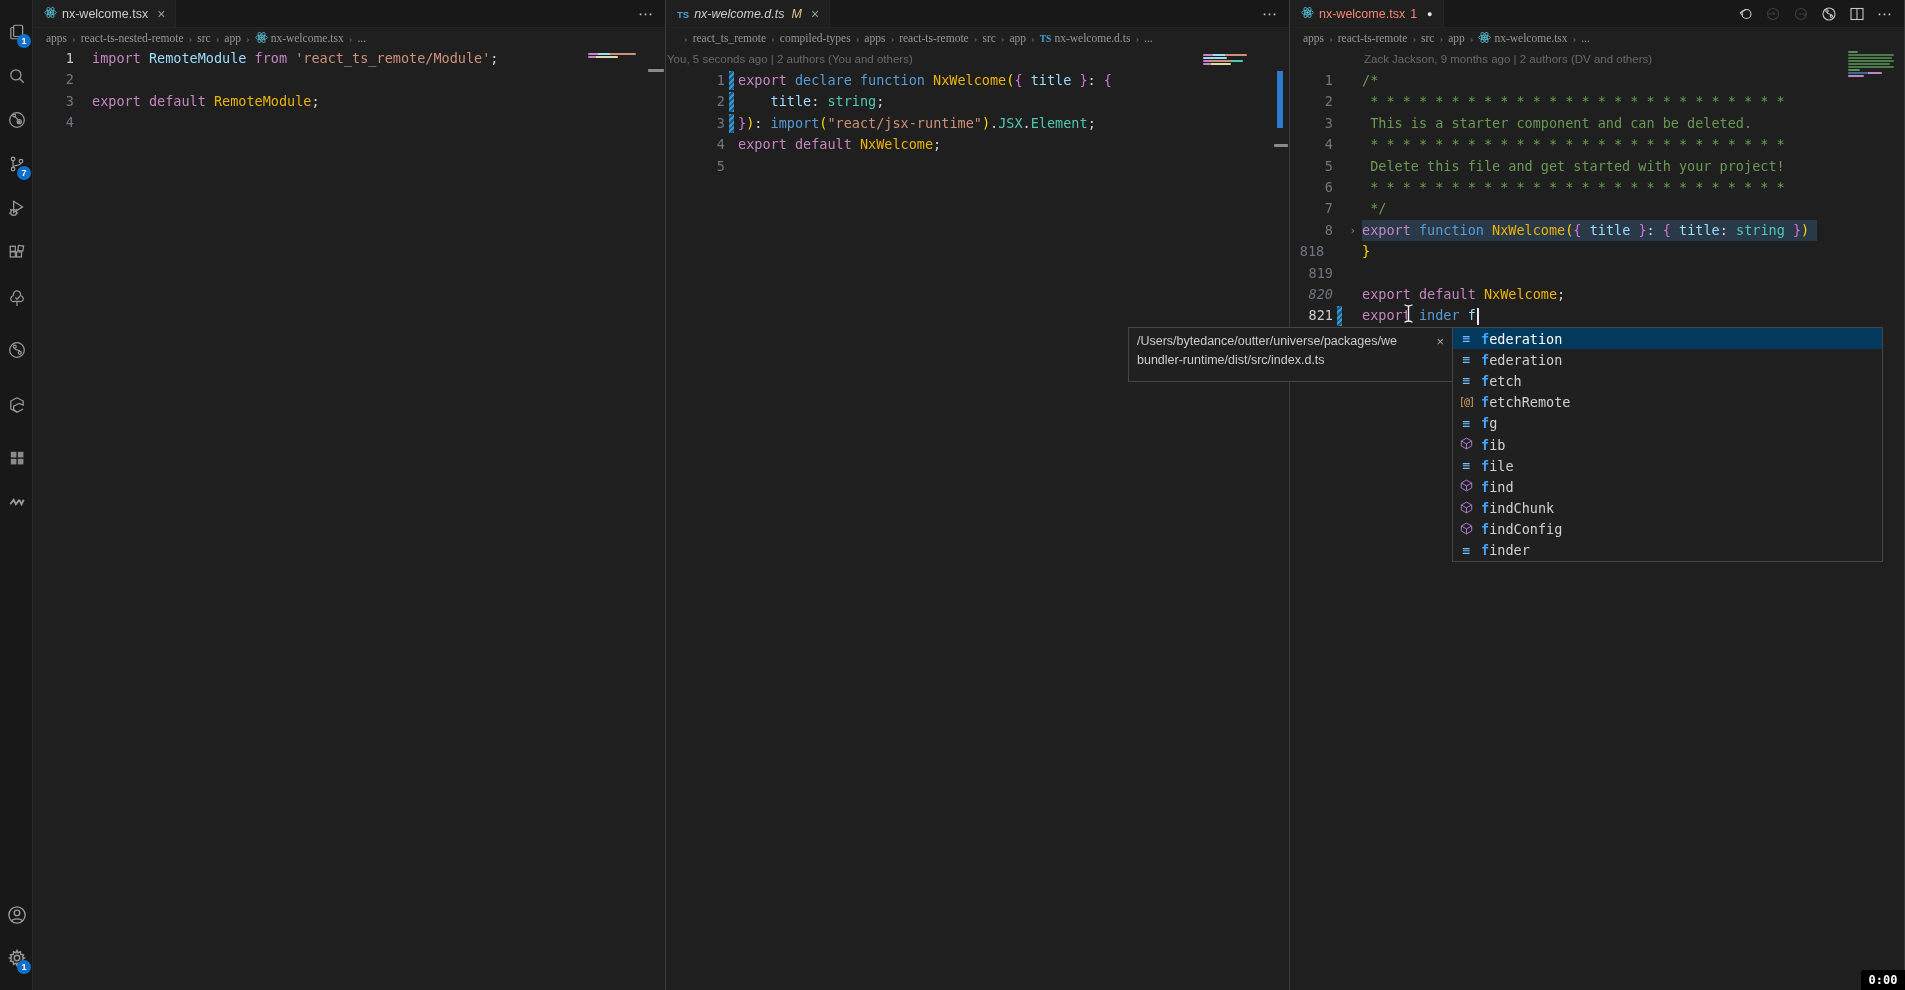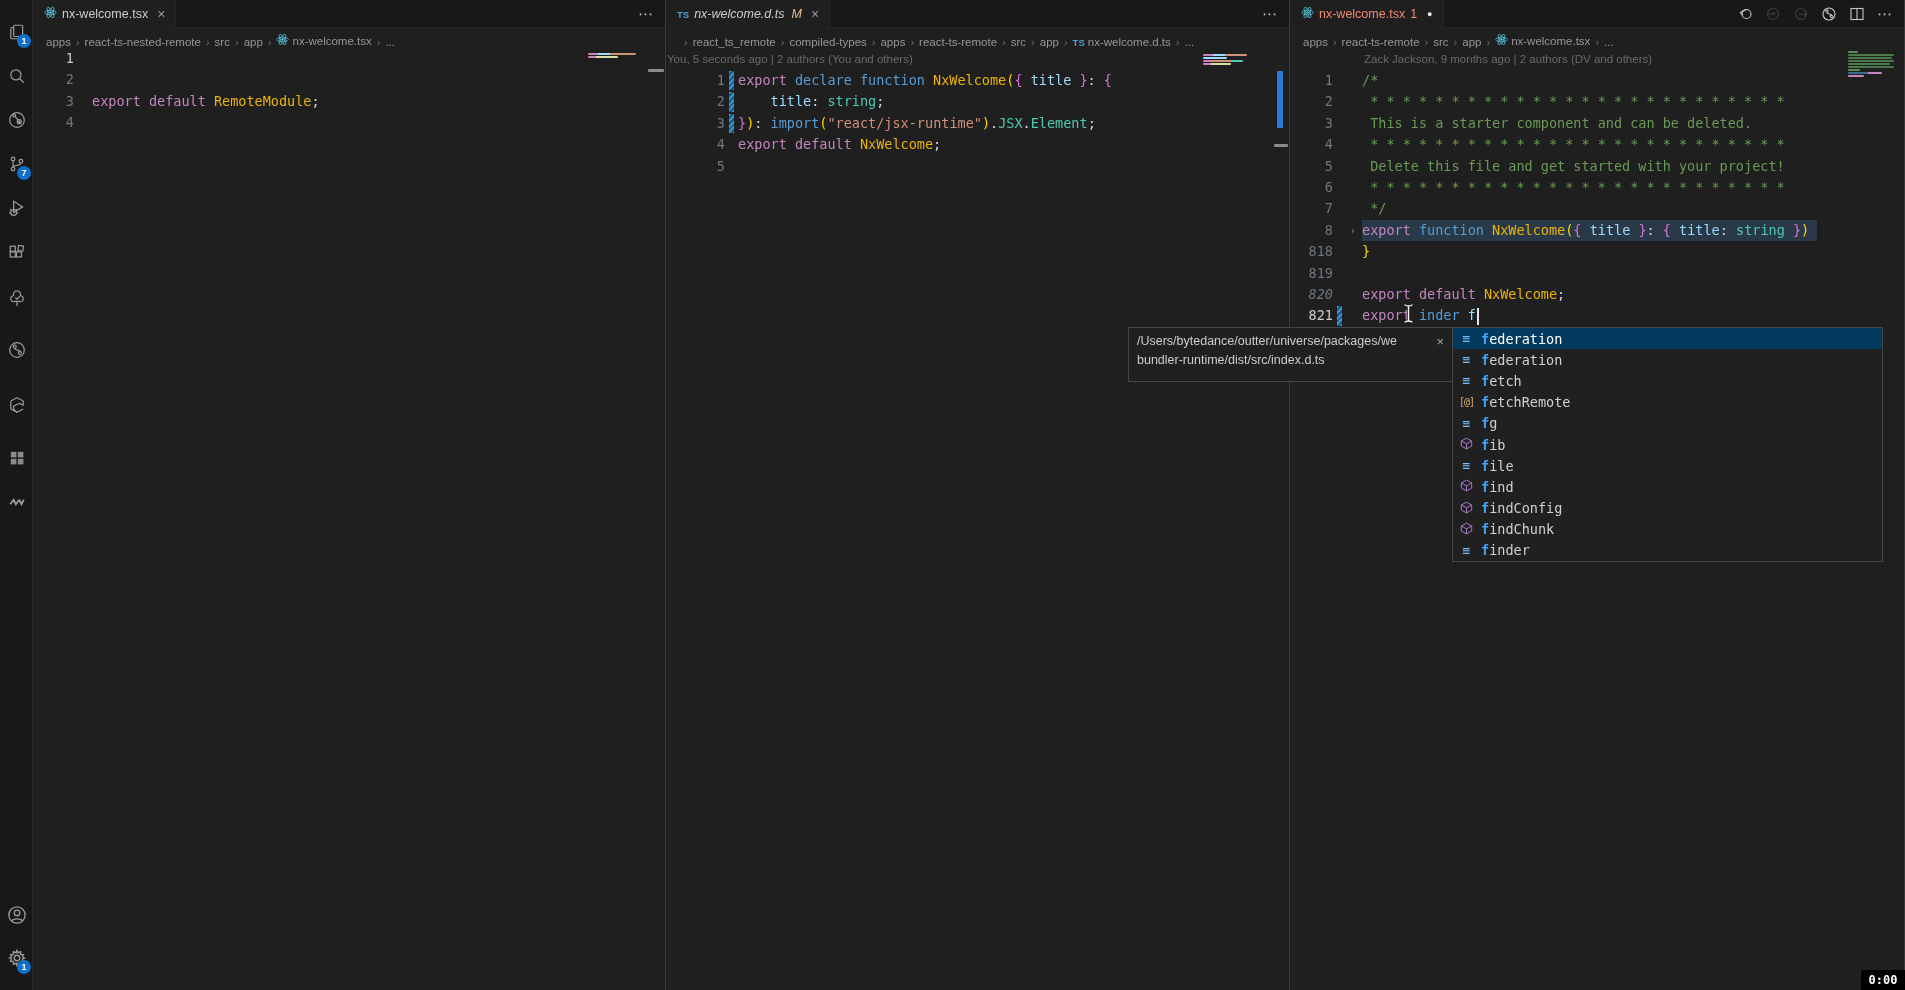--- a/index.html
+++ b/index.html
@@ -15,21 +15,21 @@
   
   .pane { position:absolute; top:0; height:990px; background:#1f1f1f; border-right:1px solid #3a3a3a; overflow:hidden; }
   .tabbar { position:relative; height:28px; background:#181818; border-bottom:1px solid #252525; display:flex; align-items:stretch; }
   .tab { display:flex; align-items:center; gap:5px; padding:0 10px; background:#1f1f1f; border-right:1px solid #252525; font-size:12.5px; color:#cccccc; cursor:pointer; }
   .tab .close { color:#9a9a9a; font-size:14px; margin-left:4px; }
   .tab .mod-m { color:#e2c08d; font-style:italic; margin-left:2px; }
   .tab.err { color:#f48771; }
   .tab .dirty { color:#e8e8e8; font-size:9px; margin-left:5px; }
   .tab-actions { position:absolute; right:12px; top:0; height:28px; display:flex; align-items:center; gap:12px; color:#c5c5c5; }
   .tab-actions .act { cursor:pointer; display:flex; align-items:center; font-size:15px; }
-  .breadcrumbs { height:20px; display:flex; align-items:flex-end; font-size:11.5px; color:#969696; padding-left:12px; white-space:nowrap; overflow:hidden; }
+  .breadcrumbs { height:20px; display:flex; align-items:center; font-size:11.5px; color:#969696; padding-left:12px; white-space:nowrap; overflow:hidden;font-family:Liberation Serif, serif; }
   .breadcrumbs .sep { margin:0 5px; color:#6d6d6d; font-size:11px; }
   .crumb { cursor:pointer; display:inline-flex; align-items:center; gap:3px; }
   .blame { height:22px; line-height:22px; color:#6a6a6a; font-size:11.5px; white-space:pre; }
   .line { height:21.4px; line-height:21.4px; display:flex; white-space:pre; font-family:"DejaVu Sans Mono","Liberation Mono",monospace; font-size:13.5px; }
   .lnum { text-align:right; color:#6e7681; flex:none; }
   .lnum.active { color:#cccccc; }
   .gmark { flex:none; position:relative; }
   .gmark .modbar { position:absolute; left:4px; top:1px; bottom:1px; width:5px; background:repeating-linear-gradient(135deg,#3794d1 0 2px,#1b5b82 2px 4px); }
   .gmark .fold { position:absolute; right:6px; top:0; color:#8b8b8b; font-size:11px; }
   .ltext { white-space:pre; }
@@ -218,21 +218,21 @@
                 <circle cx="8" cy="8" r="1.2" fill="#58c4dc"></circle>
               </g>
             </svg></span>
           <span>nx-welcome.tsx</span>
         </span>
         <span class="sep">›</span>
         <span class="crumb">
           <span>...</span>
         </span>
       </div>
-      <div class="line"><span class="lnum active" style="width: 40px;">1</span><span class="gmark" style="width: 18px;"></span></div>
+      <div class="line"><span class="lnum active" style="width: 40px;">1</span><span class="gmark" style="width: 18px;"></span><span class="ltext"><span class="kw">import</span><span class="var"> RemoteModule</span><span class="kw"> from</span><span class="str"> 'react_ts_remote/Module'</span><span class="fg">;</span></span></div>
       <div class="line"><span class="lnum" style="width: 40px;">2</span><span class="gmark" style="width: 18px;"></span><span class="ltext"></span></div>
       <div class="line"><span class="lnum" style="width: 40px;">3</span><span class="gmark" style="width: 18px;"></span><span class="ltext"><span class="kw">export</span><span class="kw"> default</span><span class="fn"> RemoteModule</span><span class="fg">;</span></span></div>
       <div class="line"><span class="lnum" style="width: 40px;">4</span><span class="gmark" style="width: 18px;"></span><span class="ltext"></span></div>
     </div>
     <div class="pane" style="left: 667px; width: 623px;">
       <div class="tabbar">
         <div class="tab">
           <span><span style="color:#4d9fd6;font-weight:bold;font-size:9.5px;font-style:normal;">TS</span></span>
           <span style="font-style: italic;">nx-welcome.d.ts</span>
           <span class="mod-m">M</span>
@@ -370,21 +370,21 @@
       </div>
       <div class="blame" style="padding-left: 73px;">Zack Jackson, 9 months ago | 2 authors (DV and others)</div>
       <div class="line"><span class="lnum" style="width: 42px;">1</span><span class="gmark" style="width: 29px;"></span><span class="ltext"><span class="cmt">/*</span></span></div>
       <div class="line"><span class="lnum" style="width: 42px;">2</span><span class="gmark" style="width: 29px;"></span><span class="ltext"><span class="cmt"> * * * * * * * * * * * * * * * * * * * * * * * * * *</span></span></div>
       <div class="line"><span class="lnum" style="width: 42px;">3</span><span class="gmark" style="width: 29px;"></span><span class="ltext"><span class="cmt"> This is a starter component and can be deleted.</span></span></div>
       <div class="line"><span class="lnum" style="width: 42px;">4</span><span class="gmark" style="width: 29px;"></span><span class="ltext"><span class="cmt"> * * * * * * * * * * * * * * * * * * * * * * * * * *</span></span></div>
       <div class="line"><span class="lnum" style="width: 42px;">5</span><span class="gmark" style="width: 29px;"></span><span class="ltext"><span class="cmt"> Delete this file and get started with your project!</span></span></div>
       <div class="line"><span class="lnum" style="width: 42px;">6</span><span class="gmark" style="width: 29px;"></span><span class="ltext"><span class="cmt"> * * * * * * * * * * * * * * * * * * * * * * * * * *</span></span></div>
       <div class="line"><span class="lnum" style="width: 42px;">7</span><span class="gmark" style="width: 29px;"></span><span class="ltext"><span class="cmt"> */</span></span></div>
       <div class="line"><span class="lnum" style="width: 42px;">8</span><span class="gmark" style="width: 29px;"><span class="fold">›</span></span><span class="ltext hl"><span class="kw">export</span><span class="kw2"> function</span><span class="fn"> NxWelcome</span><span class="b1">(</span><span class="b2">{</span><span class="var"> title </span><span class="b2">}</span><span class="fg">:</span><span class="b2"> {</span><span class="var"> title</span><span class="fg">:</span><span class="type"> string</span><span class="b2"> }</span><span class="b1">)</span></span></div>
-      <div class="line"><span class="lnum" style="width: 42px;">818</span><span class="gmark" style="width: 29px;"></span><span class="ltext"><span class="b1">}</span></span></div>
+      <div class="line"><span class="lnum" style="width: 42px; text-align: center;">818</span><span class="gmark" style="width: 29px;"></span><span class="ltext"><span class="b1">}</span></span></div>
       <div class="line"><span class="lnum" style="width: 42px;">819</span><span class="gmark" style="width: 29px;"></span><span class="ltext"></span></div>
       <div class="line"><span class="lnum" style="width: 42px; font-style: italic;">820</span><span class="gmark" style="width: 29px;"></span><span class="ltext"><span class="kw">export</span><span class="kw"> default</span><span class="fn"> NxWelcome</span><span class="fg">;</span></span></div>
       <div class="line"><span class="lnum active" style="width: 42px;">821</span><span class="gmark" style="width: 29px;"><span class="modbar"></span></span><span class="ltext"><span class="kw">export</span><span class="kw2"> inder</span><span class="var"> f</span><span class="caret"></span></span></div>
     </div>
   </div>
 
 <div class="doc-tip">
   <div class="row1">
     <span class="p1">/Users/bytedance/outter/universe/packages/we</span>
     <span class="x">×</span>
@@ -435,30 +435,30 @@
         </svg></span>
       <span><span class="s-match">f</span>ind</span>
     </div>
     <div class="s-row">
       <span class="s-ico method"><svg width="13" height="13" viewBox="0 0 14 14">
           <g stroke="#b180d7" fill="none" stroke-width="1">
             <path d="M7 1.2 L12.6 4.3 V9.7 L7 12.8 L1.4 9.7 V4.3 Z"></path>
             <path d="M1.4 4.3 L7 7.4 L12.6 4.3 M7 7.4 V12.8"></path>
           </g>
         </svg></span>
-      <span><span class="s-match">f</span>indConfig</span>
+      <span><span class="s-match">f</span>indChunk</span>
     </div>
     <div class="s-row">
       <span class="s-ico method"><svg width="13" height="13" viewBox="0 0 14 14">
           <g stroke="#b180d7" fill="none" stroke-width="1">
             <path d="M7 1.2 L12.6 4.3 V9.7 L7 12.8 L1.4 9.7 V4.3 Z"></path>
             <path d="M1.4 4.3 L7 7.4 L12.6 4.3 M7 7.4 V12.8"></path>
           </g>
         </svg></span>
-      <span><span class="s-match">f</span>indChunk</span>
+      <span><span class="s-match">f</span>indConfig</span>
     </div>
     <div class="s-row">
       <span class="s-ico constant">≡</span>
       <span><span class="s-match">f</span>inder</span>
     </div>
   </div>
 
 <div class="mouse">
   <svg width="13" height="21" viewBox="0 0 13 21">
     <g stroke="#1f1f1f" stroke-width="3" fill="none" stroke-linecap="round">

